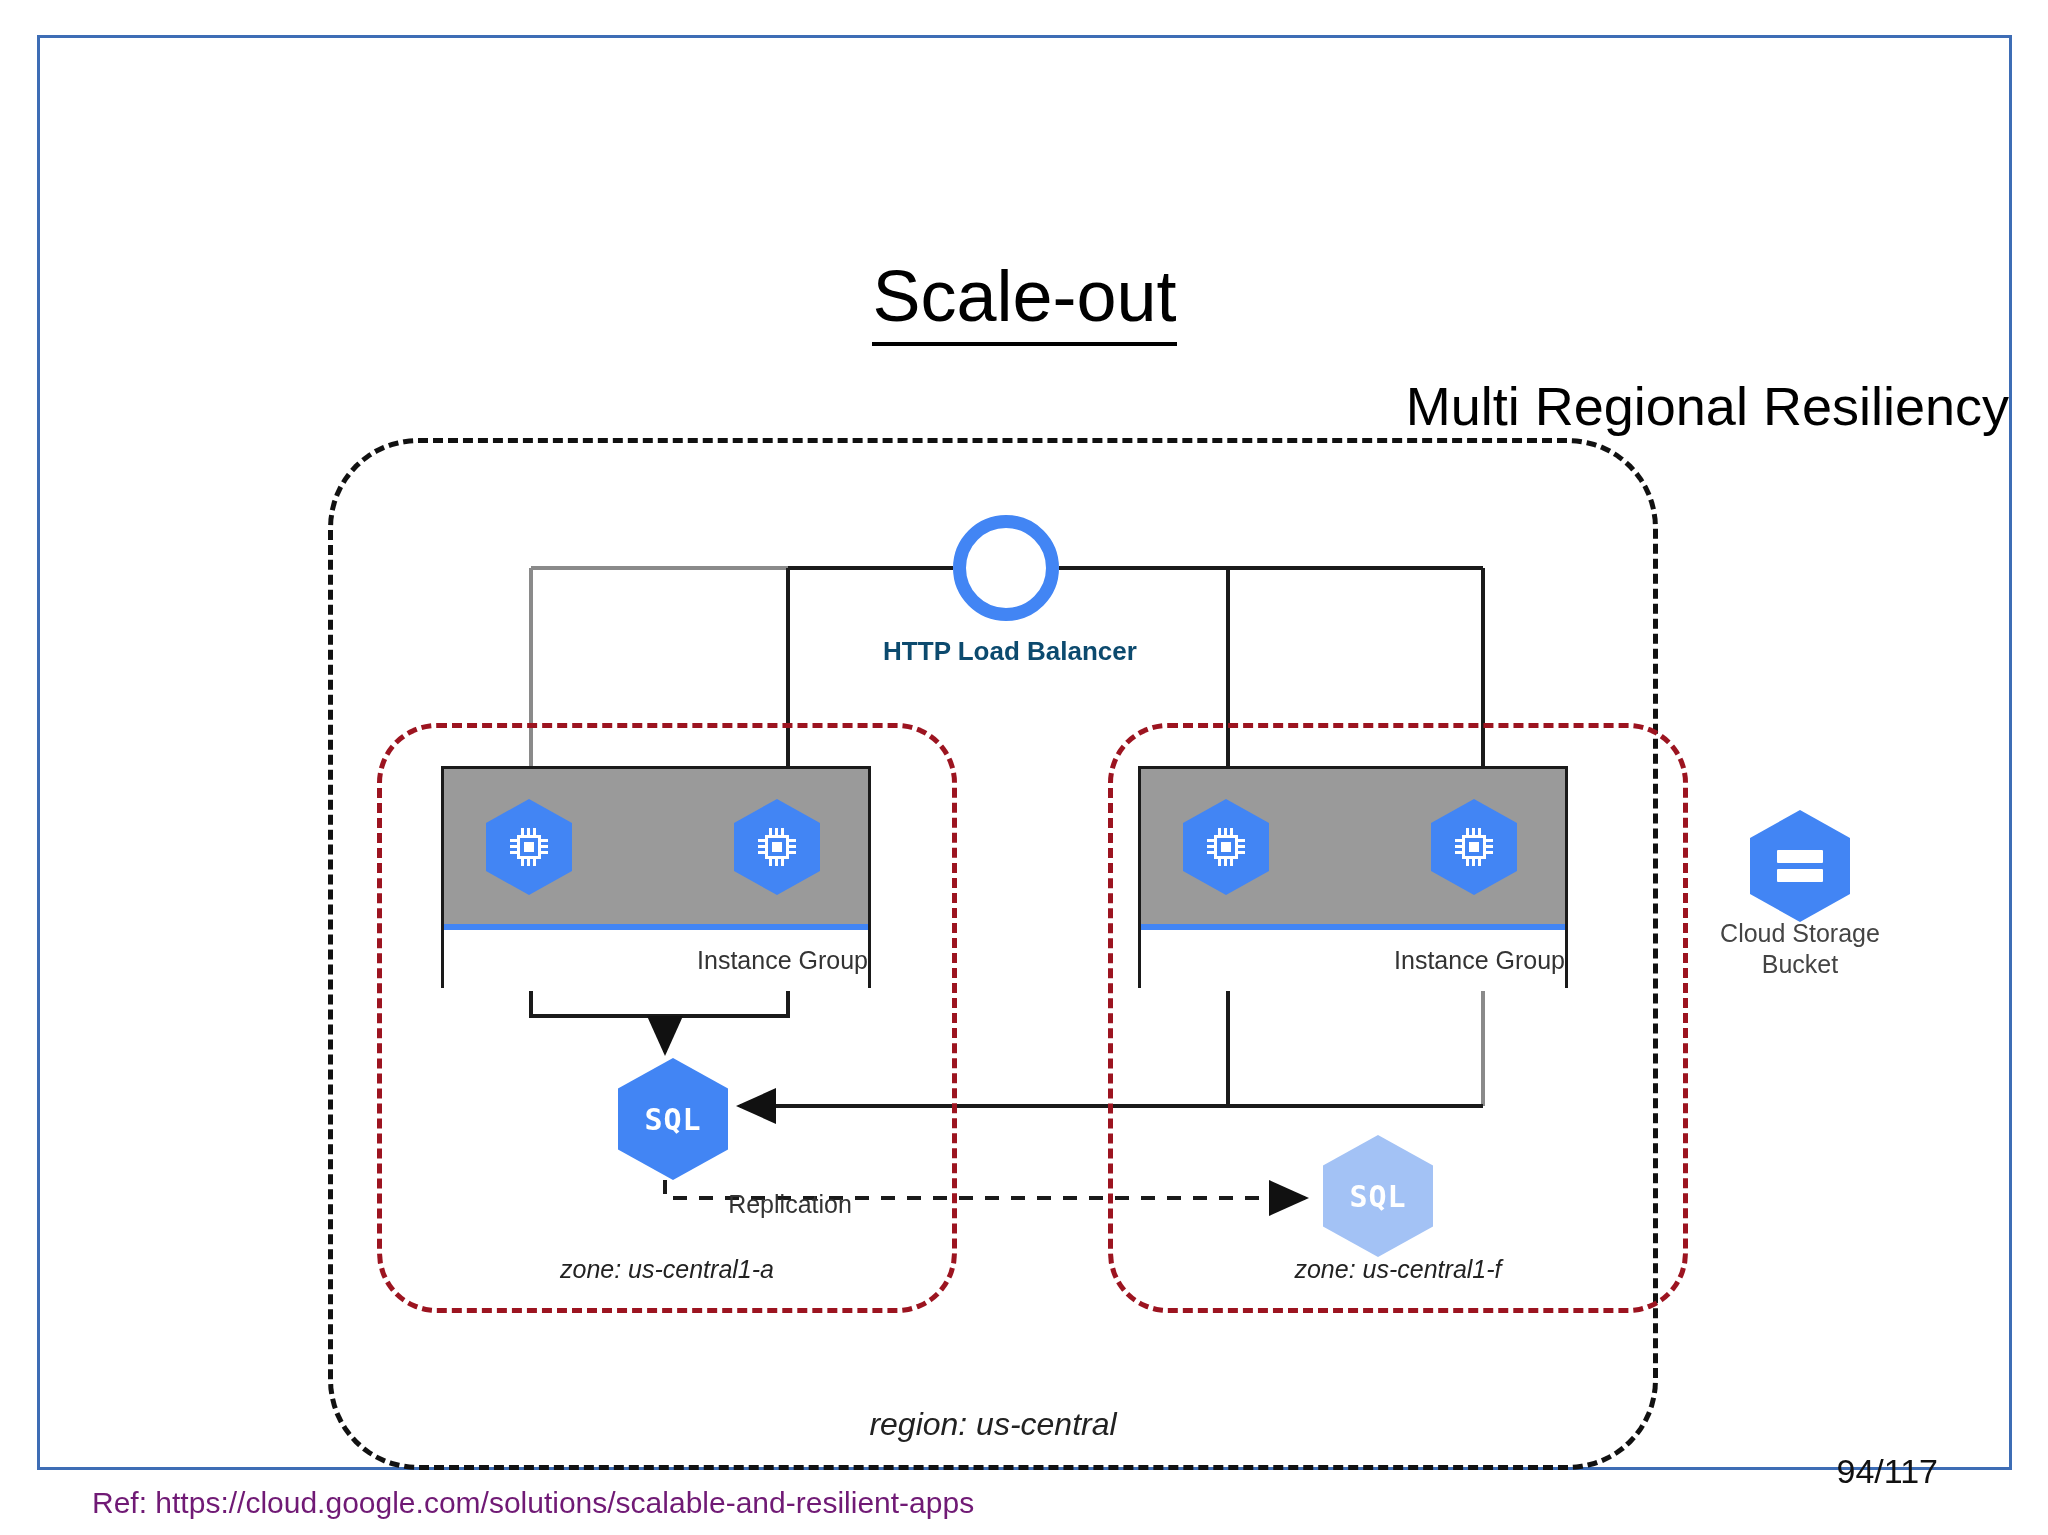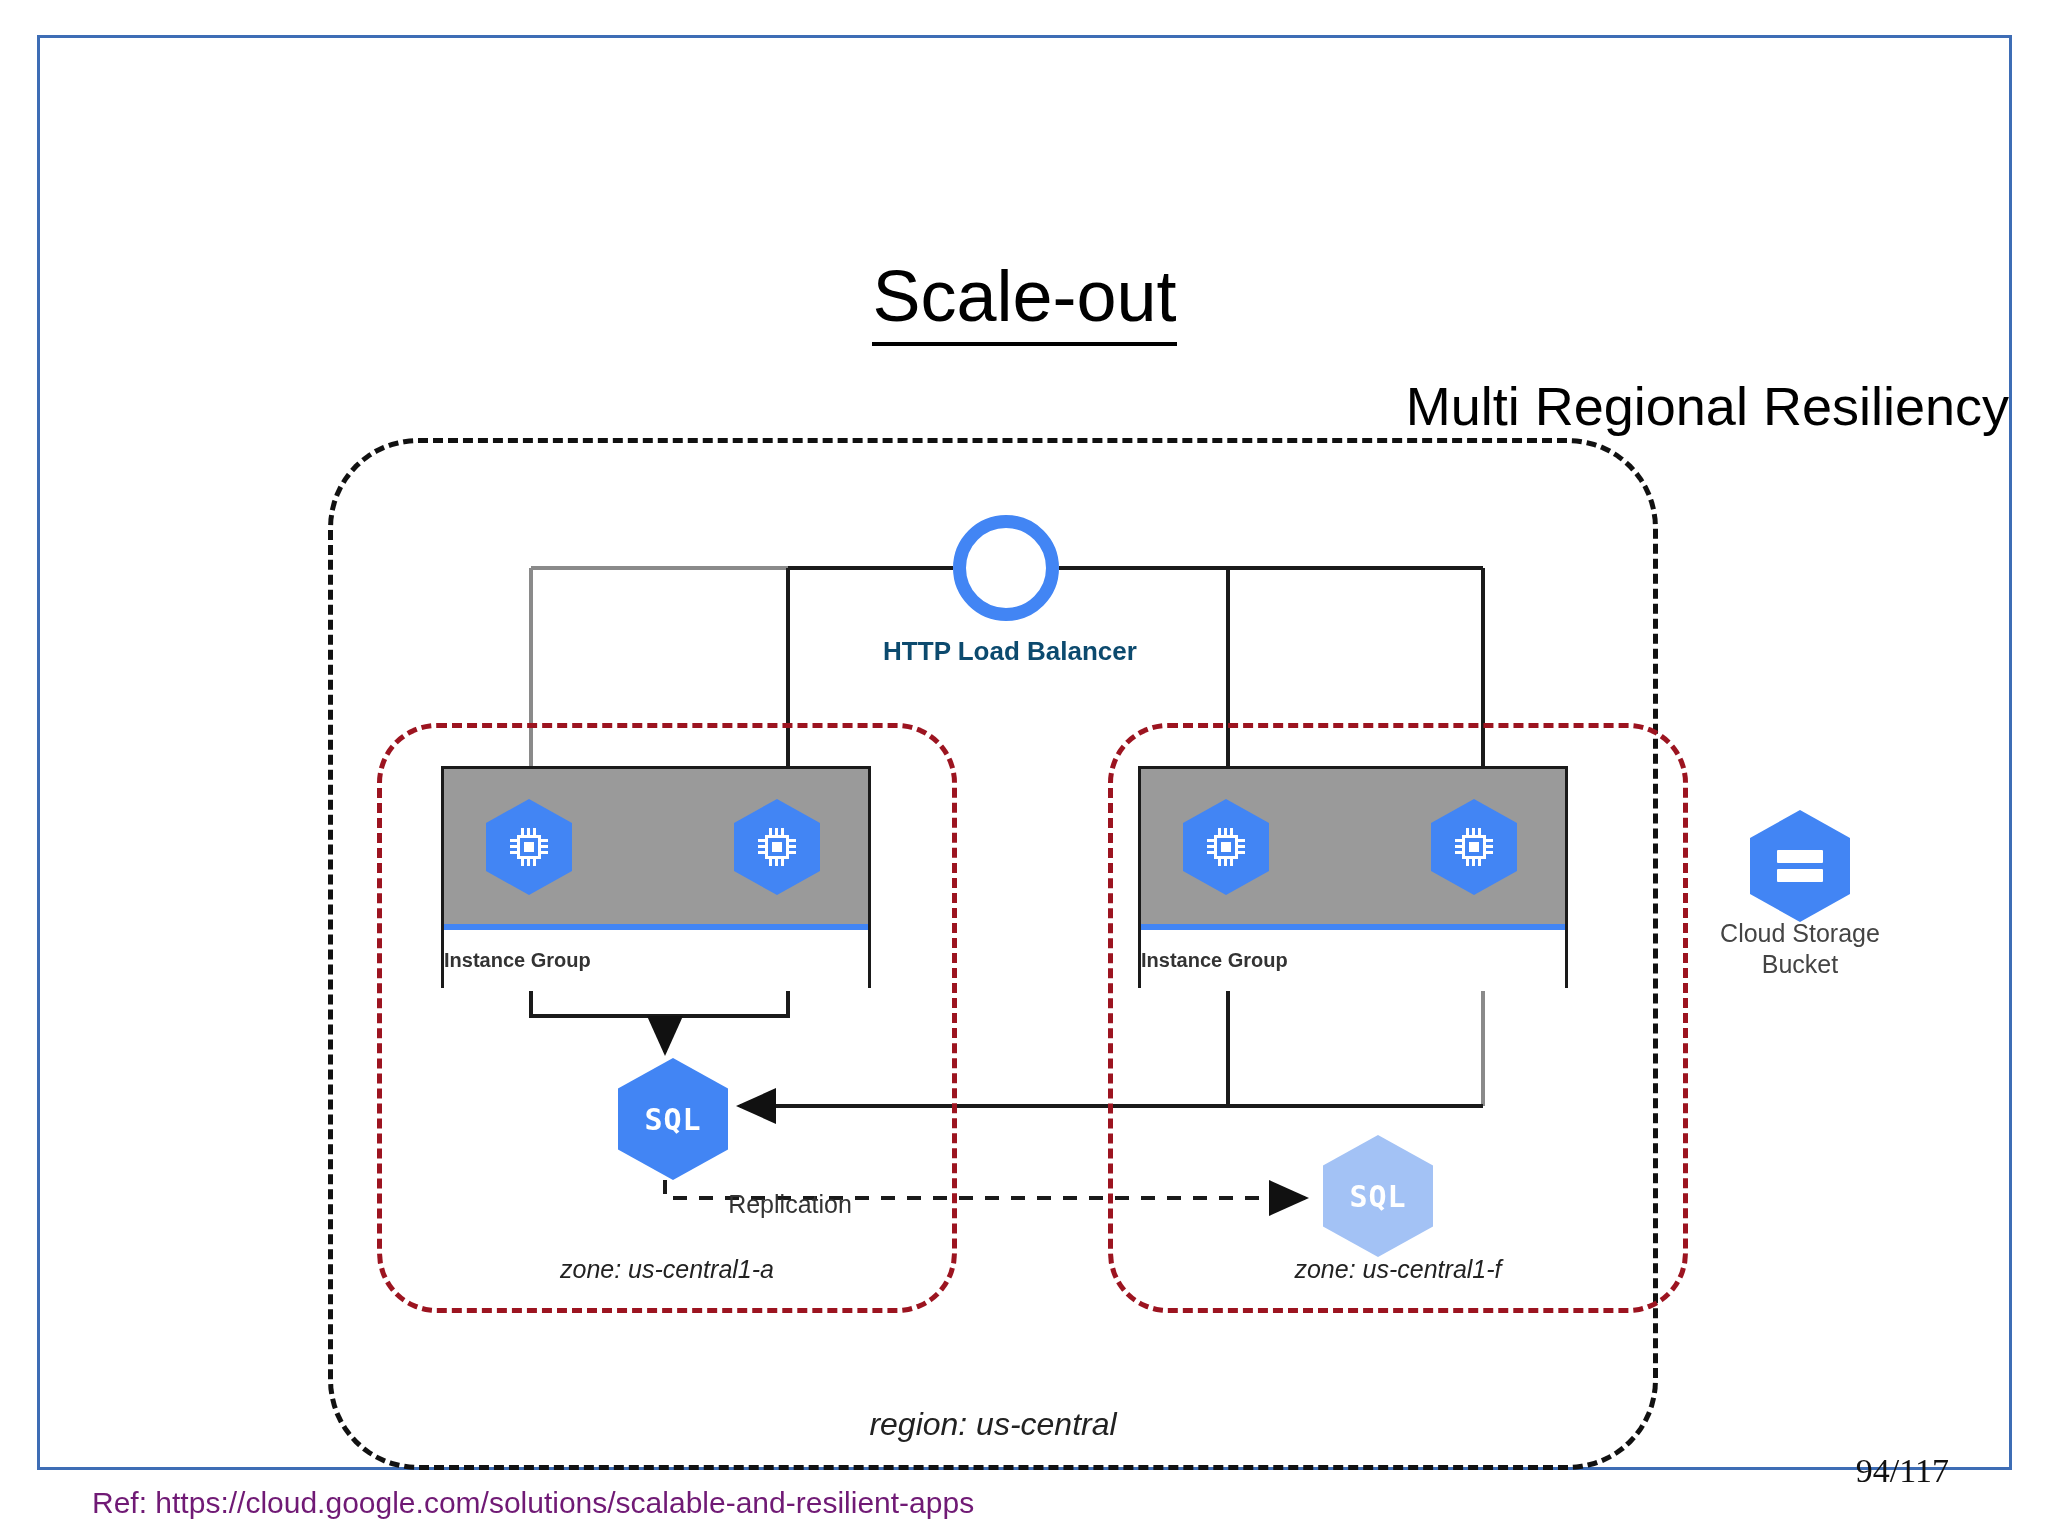--- a/index.html
+++ b/index.html
@@ -30,21 +30,21 @@
      border:13px solid #4285f4;border-radius:50%;box-sizing:border-box;background:#fff;z-index:6;}
   .lb-label{position:absolute;left:760px;top:598px;width:420px;text-align:center;
      font-size:26px;color:#0c4a6e;font-weight:600;}
 
   
   .ig{position:absolute;top:728px;width:430px;height:222px;border:3px solid #1a1a1a;
      box-sizing:border-box;background:#fff;z-index:5;}
   #ig-left{left:401px;}
   #ig-right{left:1098px;}
   .ig-top{position:relative;height:155px;background:#9a9a9a;border-bottom:6px solid #4285f4;}
-  .ig-label{height:61px;line-height:61px;text-align:left;font-size:20px;color:#333;background:#fff;font-weight:bold;}
+  .ig-label{height:61px;line-height:61px;text-align:right;font-size:25px;color:#333;background:#fff;}
 
   
   .hex{position:absolute;width:86px;height:96px;
      clip-path:polygon(50% 0%,100% 25%,100% 75%,50% 100%,0% 75%,0% 25%);
      background:#4285f4;display:flex;align-items:center;justify-content:center;}
   .ig-top .hex{top:30px;}
   .ig-top .hex.v1{left:42px;}
   .ig-top .hex.v2{left:290px;}
 
   .chip{width:38px;height:38px;position:relative;}
@@ -73,21 +73,21 @@
      font-size:25px;color:#444;line-height:1.25;}
 
   
   #wires{position:absolute;left:0;top:0;width:2048px;height:1535px;pointer-events:none;}
 
   
   .repl-label{position:absolute;left:620px;top:1152px;width:260px;text-align:center;font-size:25px;color:#333;}
 
   
   .ref{position:absolute;left:52px;top:1448px;font-size:30px;color:#701a75;}
-  .pageno{position:absolute;right:60px;top:1414px;font-family:Liberation Serif, serif;font-size:34px;color:#111;}
+  .pageno{position:absolute;right:71px;top:1414px;font-family:Liberation Sans, sans-serif;font-size:34px;color:#111;}
 </style>
 </head>
 <body>
 
 <div id="slide">
   <div id="frame">
 
     <div class="title">
       <span>Scale-out</span>
     </div>

